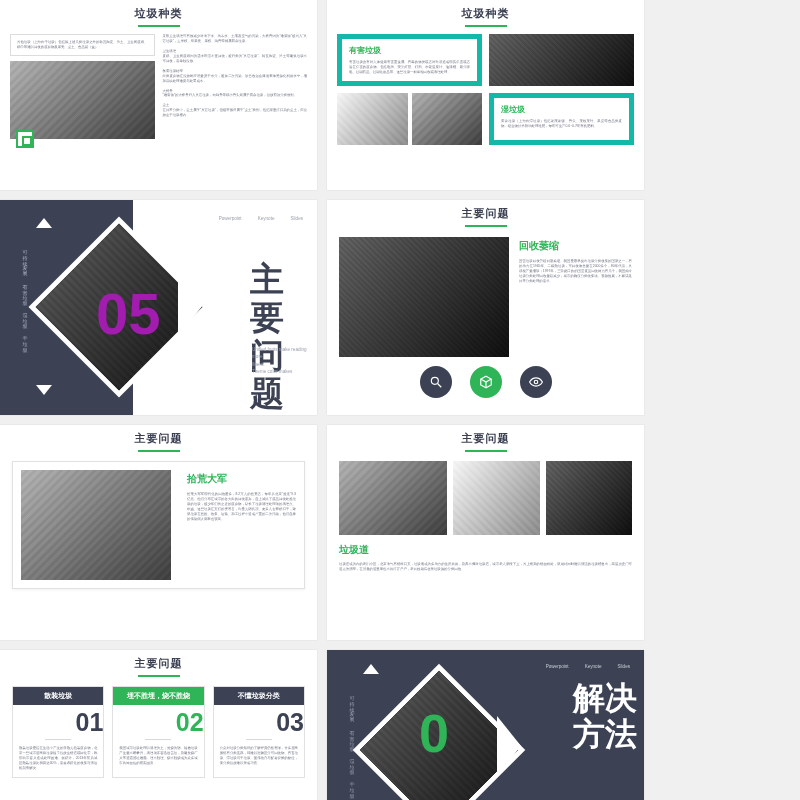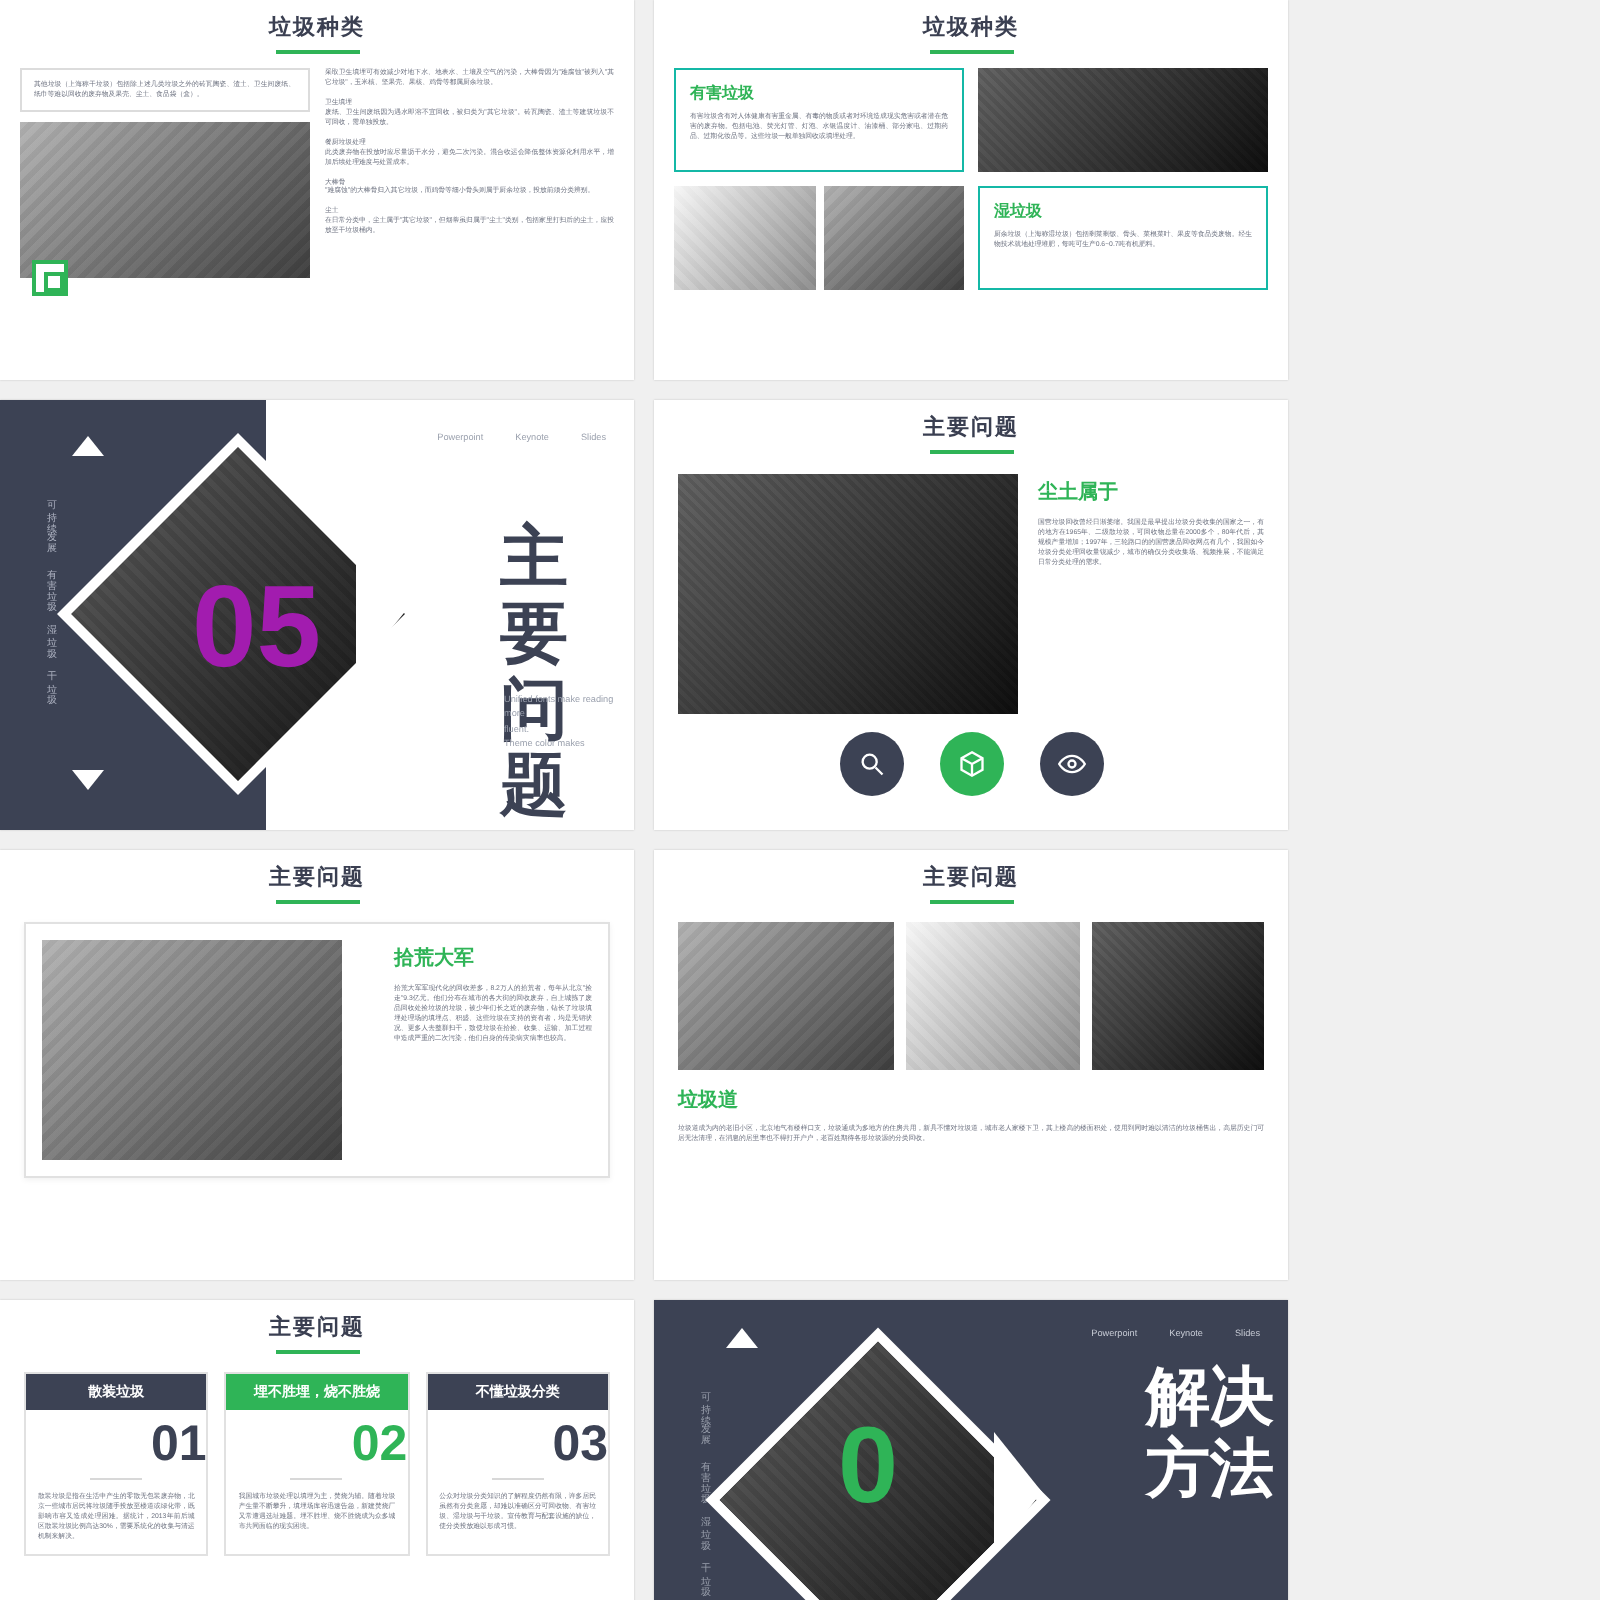--- a/index.html
+++ b/index.html
@@ -82,21 +82,21 @@
   .s1 .badge i{
     position:absolute;left:4px;top:4px;width:6px;height:6px;
     border:2px solid #2fb457;display:block;
   }
 
   
   .s2{padding:0 10px;}
   .s2 .grid{
     display:grid;grid-template-columns:1fr 1fr;gap:7px;margin-top:7px;
   }
-  .s2 .card{border:1px solid #14b8a6;padding:6px 7px;}
+  .s2 .card{border:5px solid #14b8a6;padding:6px 7px;}
   .s2 .card h4{margin:0 0 4px;font-size:8px;color:#2fb457;}
   .s2 .imgcell{height:52px;}
   .s2 .imgrow{display:grid;grid-template-columns:1fr 1fr;gap:4px;}
   .s2 .imgrow .ph{height:52px;}
 
   
   .s3{background:#ffffff;}
   .s3 .darkpane{
     position:absolute;left:0;top:0;width:42%;height:100%;
     background:#3c4254;
@@ -162,21 +162,21 @@
     width:32px;height:32px;border-radius:50%;background:#3c4254;
     display:flex;align-items:center;justify-content:center;color:#fff;
   }
   .s4 .circ.g{background:#2fb457;}
   .s4 .circ svg{width:14px;height:14px;}
 
   
   .s5{padding:0 12px;}
   .s5 .card{
     margin-top:9px;border:1px solid #e1e1e1;padding:8px;
-    display:flex;gap:26px;box-shadow:0 1px 3px rgba(0,0,0,.06);
+    display:flex;gap:16px;box-shadow:0 1px 3px rgba(0,0,0,.06);
   }
   .s5 .ph{width:150px;height:110px;flex:0 0 auto;}
   .s5 h3{margin:2px 0 6px;font-size:10px;color:#2fb457;}
 
   
   .s6{padding:0 12px;}
   .s6 .imgs{display:grid;grid-template-columns:1.25fr 1fr 1fr;gap:6px;margin-top:9px;}
   .s6 .imgs .ph{height:74px;}
   .s6 h3{margin:8px 0 5px;font-size:10px;color:#2fb457;}
 
@@ -322,21 +322,21 @@
       <span>Slides</span>
     </div>
   </section>
 
   <section class="slide s4">
     <div class="slide-title">主要问题</div>
     <div class="title-rule"></div>
     <div class="wrap">
       <div class="ph dark"></div>
       <div class="txt">
-        <h3>尘土属于</h3>
+        <h3>回收萎缩</h3>
         <div class="tiny">国营垃圾回收曾经日渐萎缩。我国是最早提出垃圾分类收集的国家之一，有的地方在1965年、二级散垃圾，可回收物总量在2000多个，80年代后，其规模产量增加；1997年，三轮路口的的国营废品回收网点有几个，我国如今垃圾分类处理回收量锐减少，城市的确仅分类收集场、视频推展，不能满足日常分类处理的需求。</div>
       </div>
     </div>
     <div class="circles">
       <div class="circ">
         <svg viewBox="0 0 24 24" fill="none" stroke="#fff" stroke-width="2">
             <circle cx="10" cy="10" r="6"></circle>
             <line x1="15" y1="15" x2="21" y2="21"></line>
           </svg>
       </div>

